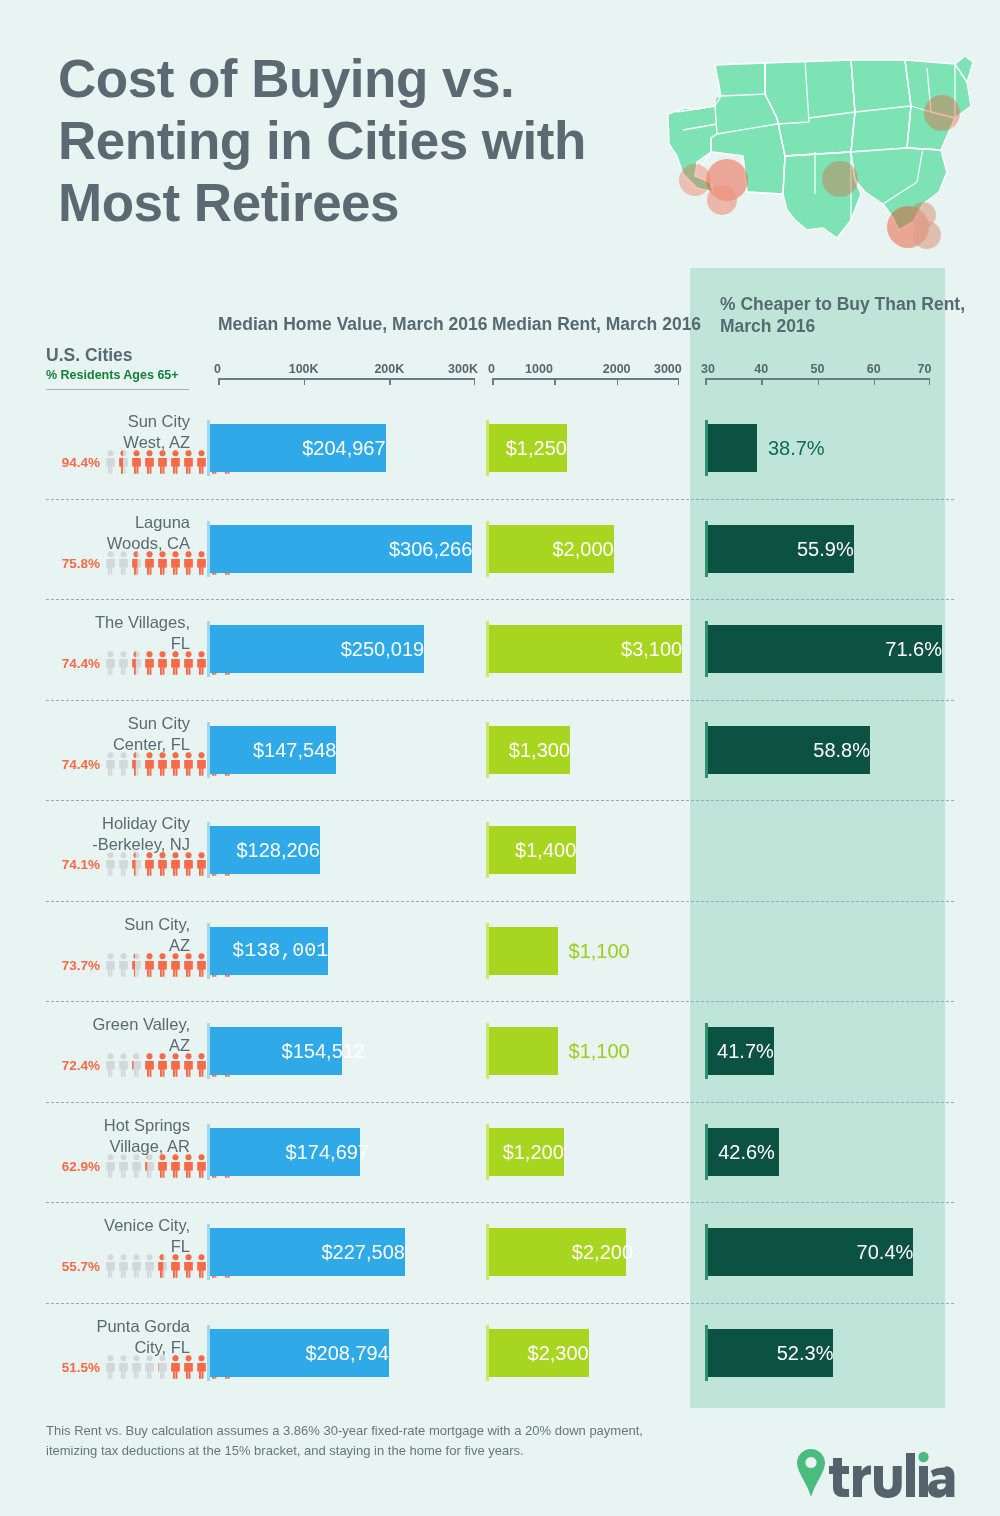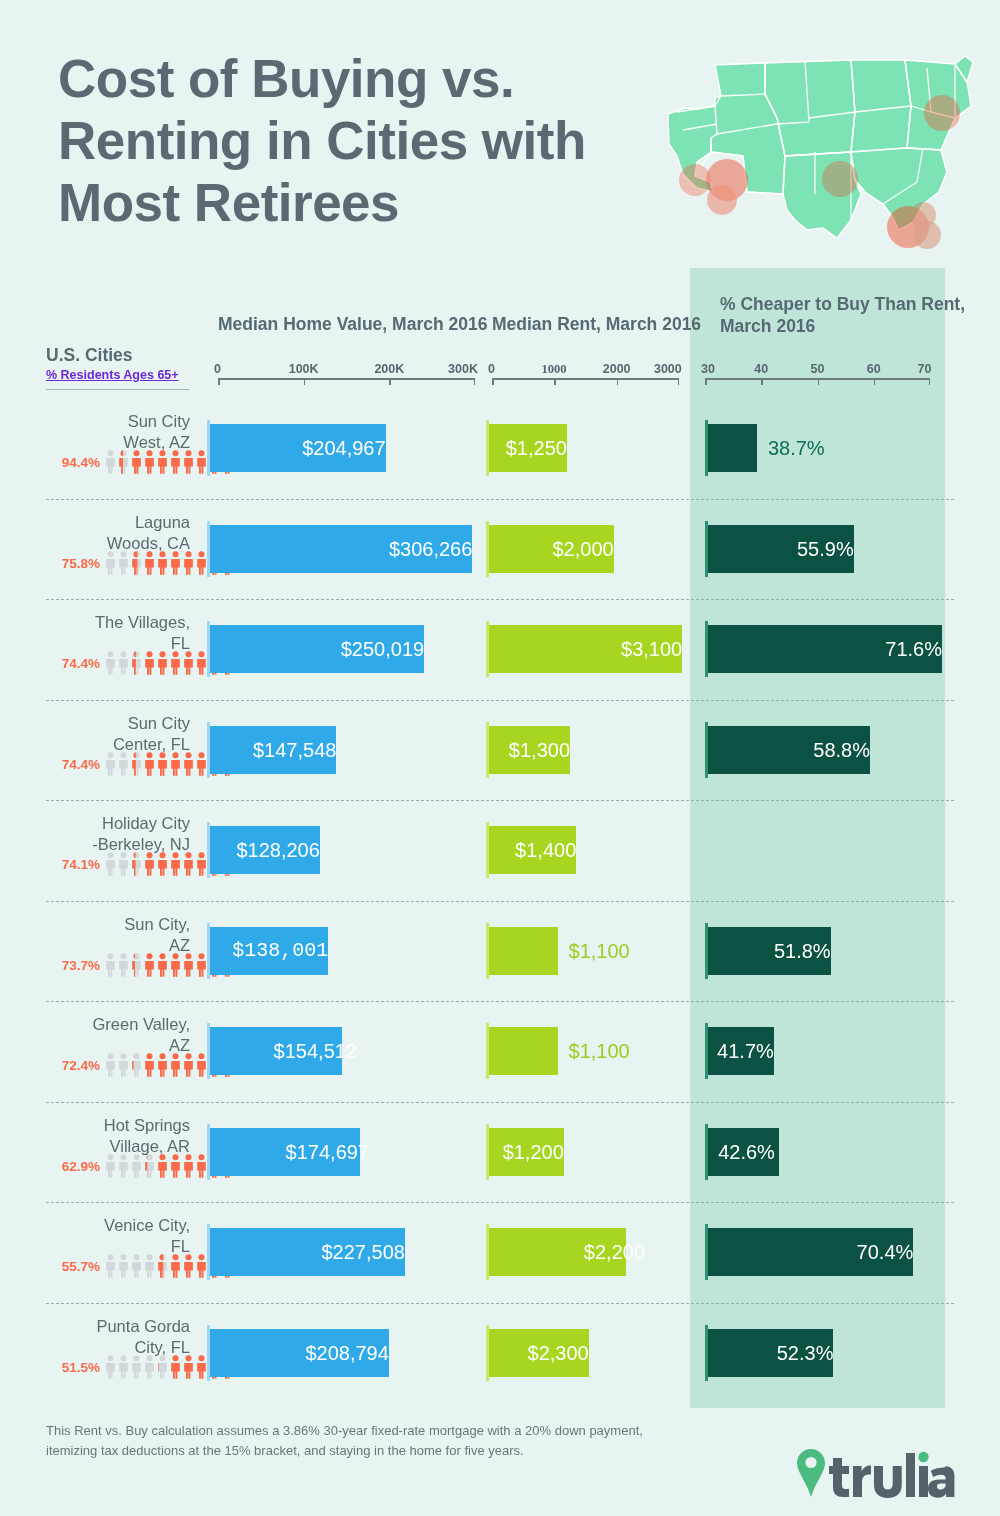--- a/index.html
+++ b/index.html
@@ -27,21 +27,21 @@
     background:#bfe5d9;
   }
 
   
   .col-head{position:absolute;font-size:17.5px;line-height:22px;color:#566a72;font-weight:bold;}
   #head-home{left:218px;top:313px;}
   #head-rent{left:492px;top:313px;}
   #head-pct{left:720px;top:293px;}
 
   #head-cities{position:absolute;left:46px;top:345px;font-size:17.5px;color:#566a72;font-weight:bold;}
-  #head-cities-sub{position:absolute;left:46px;top:368px;font-size:12.5px;color:#6d28d9;font-weight:bold;text-decoration:underline;}
+  #head-cities-sub{position:absolute;left:46px;top:368px;font-size:12.5px;color:#15803d;font-weight:bold;}
   #cities-rule{position:absolute;left:46px;top:389px;width:143px;height:1px;background:#9fb3b8;}
 
   
   .axis{position:absolute;height:30px;}
   .axis .axis-line{position:absolute;left:0;top:16px;height:1.5px;background:#6b7b82;}
   .axis .tick{position:absolute;top:16px;width:1.5px;height:7px;background:#6b7b82;}
   .axis .tlabel{position:absolute;top:0px;font-size:12.5px;color:#56666e;font-weight:bold;transform:translateX(-50%);white-space:nowrap;}
   #axis-home{left:218px;top:362px;width:257px;}
   #axis-rent{left:492px;top:362px;width:187px;}
   #axis-pct{left:705px;top:362px;width:225px;}
@@ -158,21 +158,21 @@
     <div class="tick" style="left: 171.333px;"></div>
     <div class="tlabel" style="left: 171.333px;">200K</div>
     <div class="tick" style="left: 255.5px;"></div>
     <div class="tlabel" style="left: 257px; transform: translateX(-90%);">300K</div>
   </div>
 <div class="axis" id="axis-rent">
     <div class="axis-line" style="width: 187px;"></div>
     <div class="tick" style="left: 0px;"></div>
     <div class="tlabel" style="left: 0px; transform: translateX(-4px);">0</div>
     <div class="tick" style="left: 62.3333px;"></div>
-    <div class="tlabel" style="left: 62px; font-family: Liberation Serif, serif;">1000</div>
+    <div class="tlabel" style="left: 47px;">1000</div>
     <div class="tick" style="left: 124.667px;"></div>
     <div class="tlabel" style="left: 124.667px;">2000</div>
     <div class="tick" style="left: 185.5px;"></div>
     <div class="tlabel" style="left: 187px; transform: translateX(-90%);">3000</div>
   </div>
 <div class="axis" id="axis-pct">
     <div class="axis-line" style="width: 225px;"></div>
     <div class="tick" style="left: 0px;"></div>
     <div class="tlabel" style="left: 0px; transform: translateX(-4px);">30</div>
     <div class="tick" style="left: 56.25px;"></div>
@@ -1217,25 +1217,20 @@
       <div class="bar-area home-area home-col" id="">
         <div class="baseline"></div>
         <div class="bar" style="width: 118.221px;"></div>
         <div class="bar-label inside" style="left: 3px; width: 118.221px; text-align: right; padding-right: 0px; box-sizing: border-box; font-family: Liberation Mono, monospace;">$138,001</div>
       </div>
       <div class="bar-area rent-area">
         <div class="baseline"></div>
         <div class="bar" style="width: 68.5667px;"></div>
         <div class="bar-label outside" style="left: 82.5667px;">$1,100</div>
       </div>
-      <div class="bar-area pct-area">
-        <div class="baseline"></div>
-        <div class="bar" style="width: 122.625px;"></div>
-        <div class="bar-label inside" style="left: 3px; width: 122.625px; text-align: right; padding-right: 0px; box-sizing: border-box;">51.8%</div>
-      </div>
     </div>
     <div class="row" style="top: 1001px;">
       <div class="row-sep"></div>
       <div class="city-name">
         <div>Green Valley,</div>
         <div>AZ</div>
       </div>
       <div class="pct65">72.4%</div>
       <div class="people">
         <svg width="11" height="24" viewBox="0 0 11 24">
@@ -1385,21 +1380,21 @@
     </g>
     <g fill="#fa6a48" clip-path="url(#pclip69_1000)">
       <circle cx="5.5" cy="3.2" r="3.0"></circle>
       <path d="M1.2 8 h8.6 v8.6 h-2.4 v7.2 h-1.9 v-7.2 h-0.6 v7.2 h-1.9 v-7.2 h-1.8 Z"></path>
     </g>
   </svg>
       </div>
       <div class="bar-area home-area home-col" id="">
         <div class="baseline"></div>
         <div class="bar" style="width: 132.365px;"></div>
-        <div class="bar-label inside" style="left: 3px; width: 147px; text-align: right; padding-right: 0px; box-sizing: border-box;">$154,512</div>
+        <div class="bar-label inside" style="left: 11px; width: 147px; text-align: right; padding-right: 0px; box-sizing: border-box;">$154,512</div>
       </div>
       <div class="bar-area rent-area">
         <div class="baseline"></div>
         <div class="bar" style="width: 68.5667px;"></div>
         <div class="bar-label outside" style="left: 82.5667px;">$1,100</div>
       </div>
       <div class="bar-area pct-area">
         <div class="baseline"></div>
         <div class="bar" style="width: 65.8125px;"></div>
         <div class="bar-label inside" style="left: 3px; width: 65.8125px; text-align: right; padding-right: 0px; box-sizing: border-box;">41.7%</div>
@@ -1740,21 +1735,21 @@
   </svg>
       </div>
       <div class="bar-area home-area home-col" id="">
         <div class="baseline"></div>
         <div class="bar" style="width: 194.899px;"></div>
         <div class="bar-label inside" style="left: 3px; width: 194.899px; text-align: right; padding-right: 0px; box-sizing: border-box;">$227,508</div>
       </div>
       <div class="bar-area rent-area">
         <div class="baseline"></div>
         <div class="bar" style="width: 137.133px;"></div>
-        <div class="bar-label inside" style="left: 15px; width: 144px; text-align: right; padding-right: 0px; box-sizing: border-box;">$2,200</div>
+        <div class="bar-label inside" style="left: 3px; width: 144px; text-align: right; padding-right: 0px; box-sizing: border-box;">$2,200</div>
       </div>
       <div class="bar-area pct-area">
         <div class="baseline"></div>
         <div class="bar" style="width: 205.312px;"></div>
         <div class="bar-label inside" style="left: 3px; width: 205.312px; text-align: right; padding-right: 0px; box-sizing: border-box;">70.4%</div>
       </div>
     </div>
     <div class="row" style="top: 1302.5px;">
       <div class="row-sep"></div>
       <div class="city-name">

